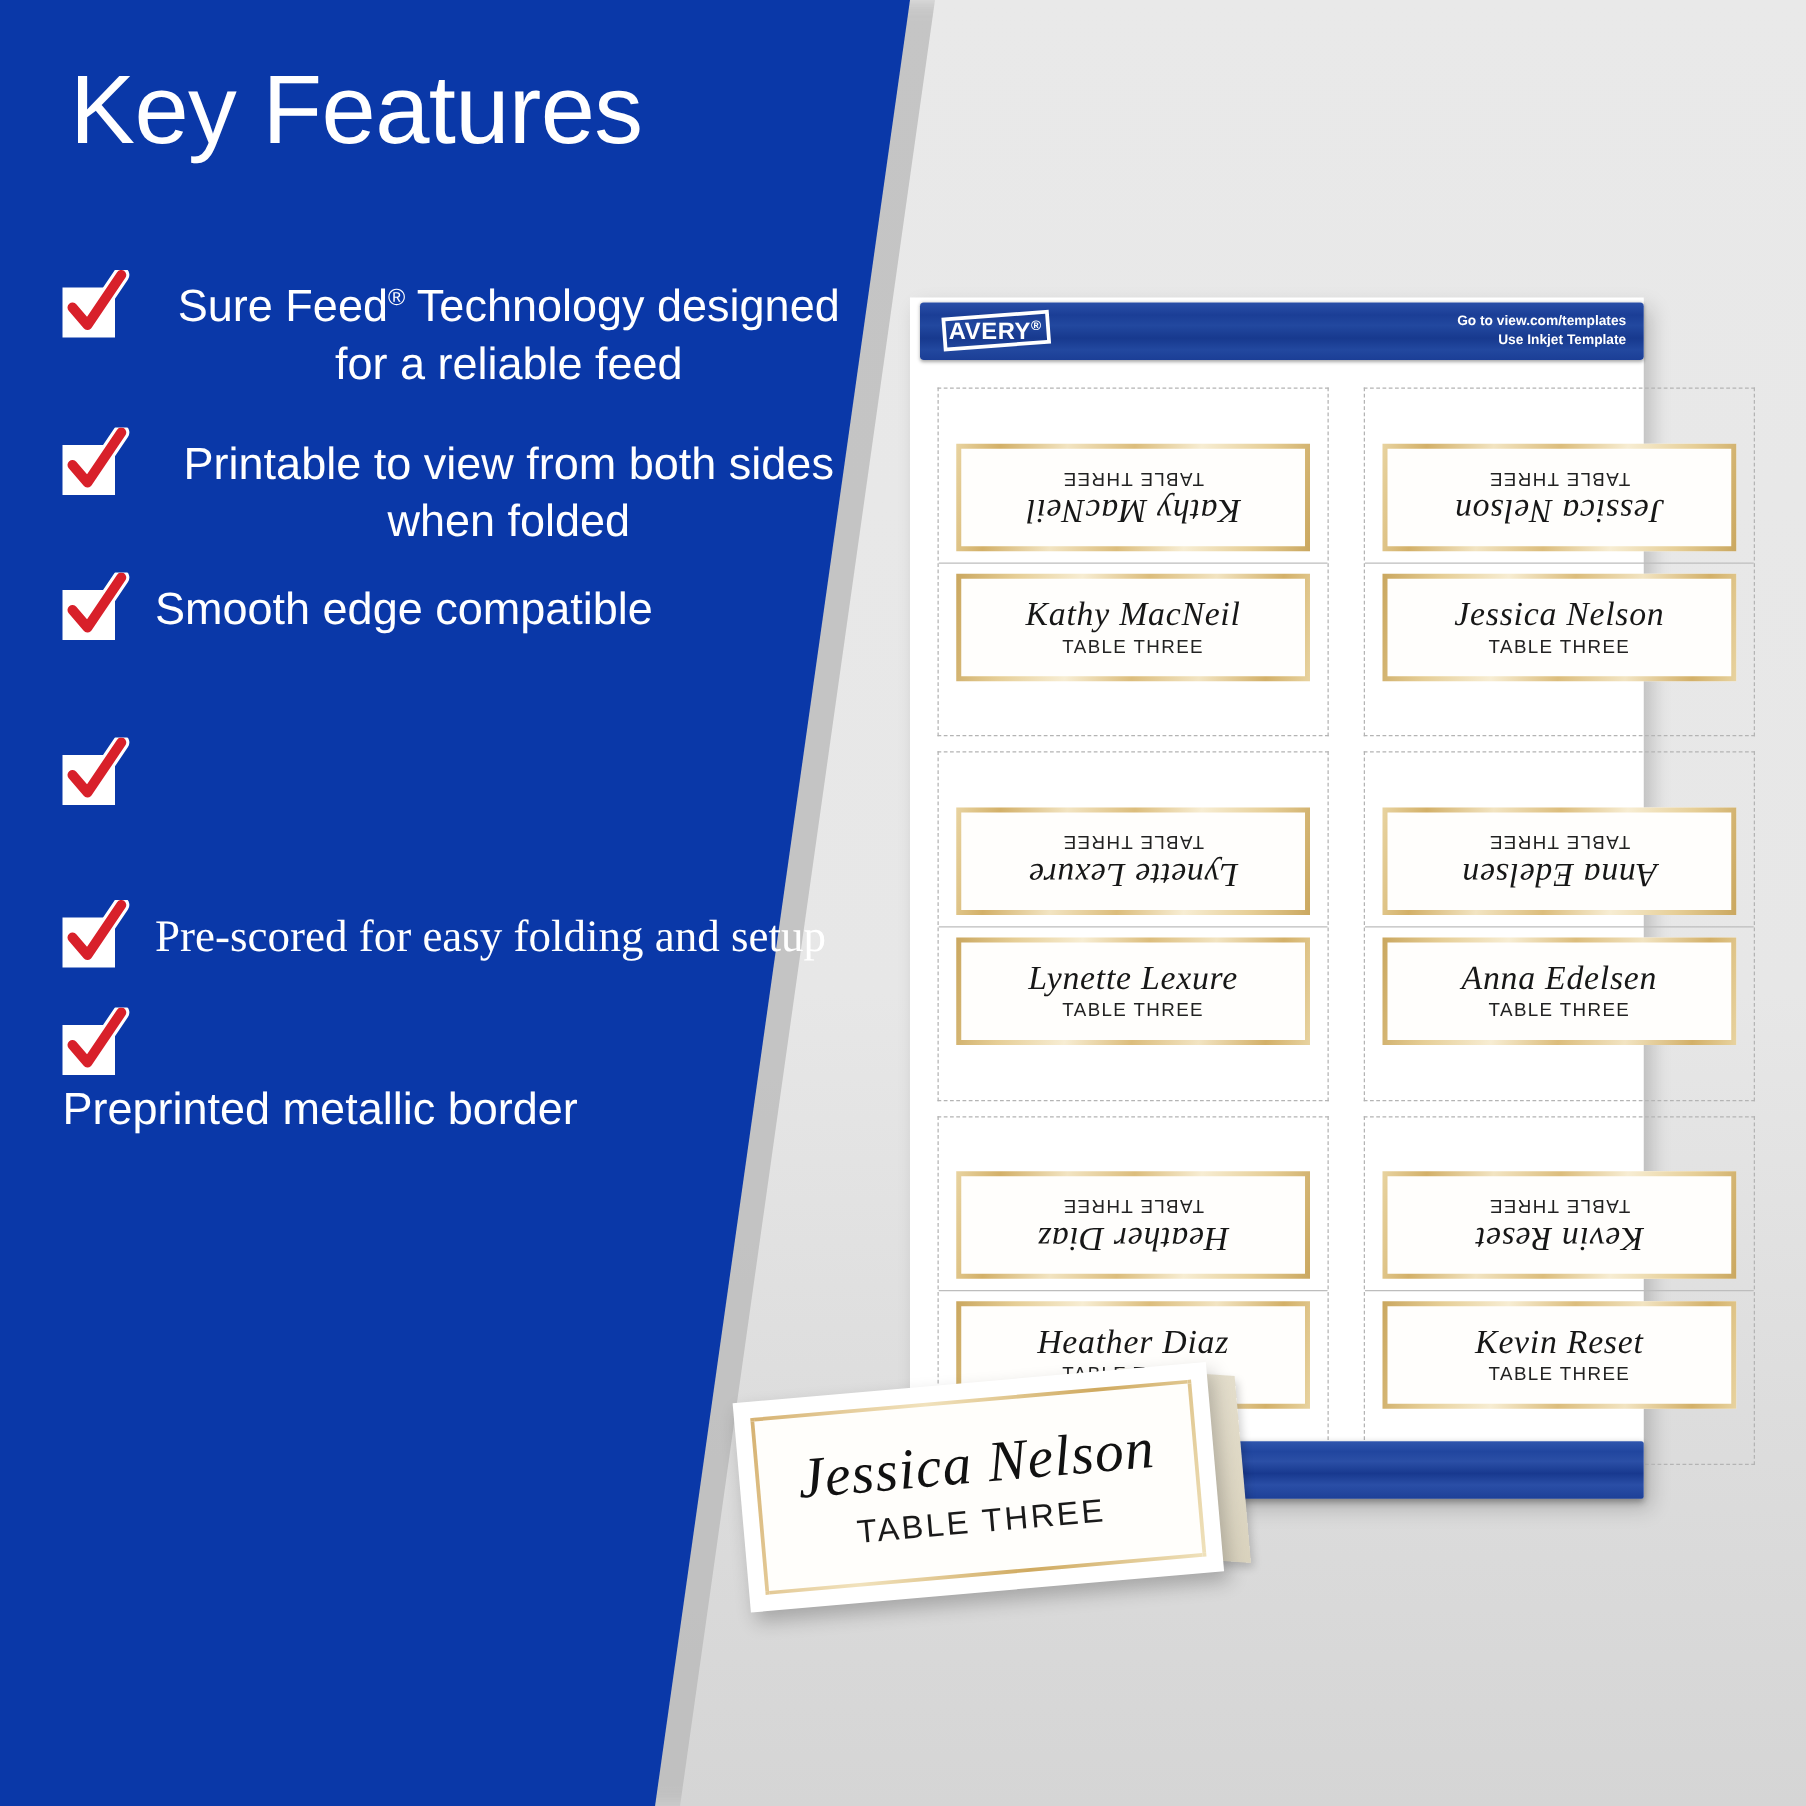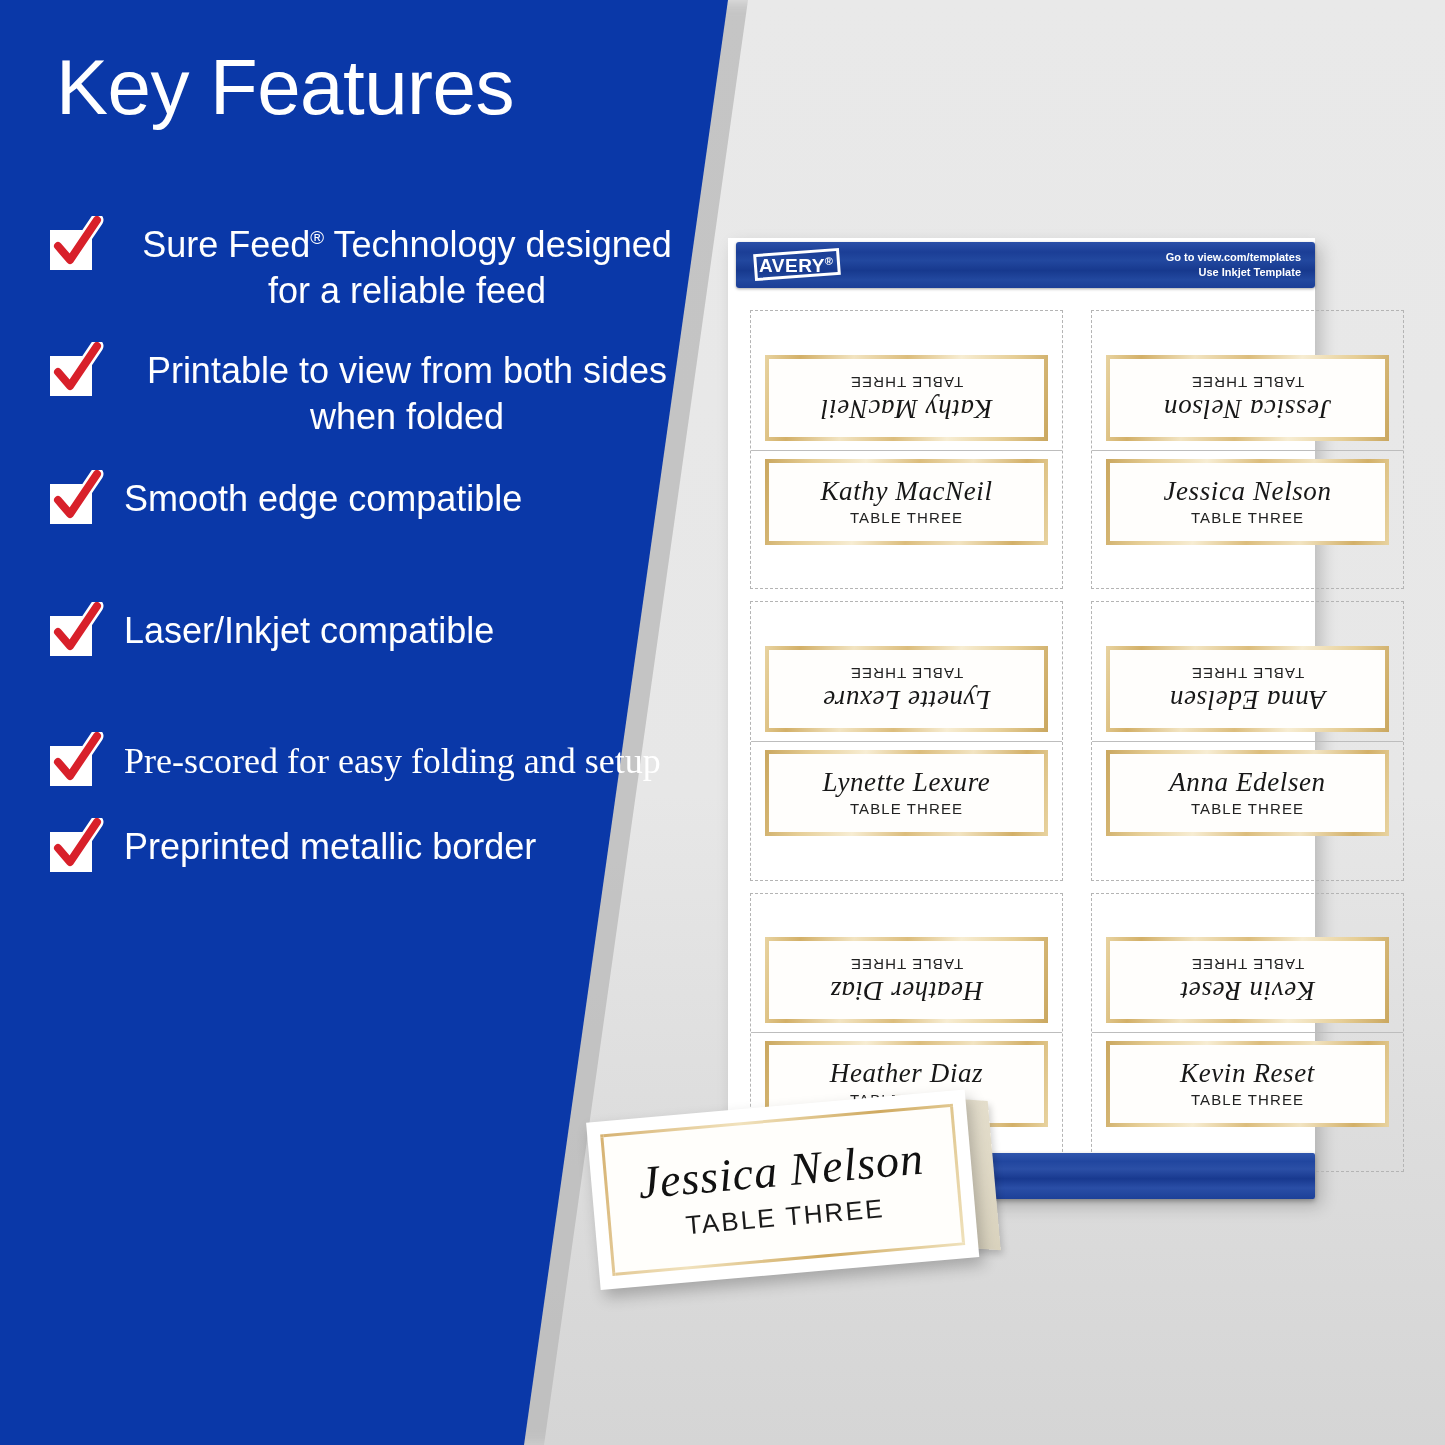--- a/index.html
+++ b/index.html
@@ -69,25 +69,25 @@
     color:#ffffff;
     font-size:36px;
     line-height:1.28;
     font-weight:400;
     padding-top:4px;
   }
   .feature .txt sup{font-size:.52em;vertical-align:super;line-height:0;}
 
   
   .f0{margin-bottom:30px;}
-  .f1{margin-bottom:32px;}
+  .f1{margin-bottom:20px;}
   .f2{margin-bottom:80px;}
   .f3{margin-bottom:78px;}
   .f4{margin-bottom:34px;font-family:Liberation Serif, serif;}
-  .f5{margin-bottom:0;}
+  .f5{margin-bottom:0;flex-direction:column;}
 
   
   .sheet-wrap{
     position:absolute;left:728px;top:238px;width:587px;height:960px;
     z-index:4;
   }
   .sheet{
     position:absolute;inset:0;
     background:#ffffff;
     box-shadow:6px 8px 16px rgba(0,0,0,.20);
@@ -282,21 +282,20 @@
     </div>
 
     <div class="feature f3">
       <span class="chk">
         <span class="box"></span>
         <svg width="56" height="58" viewBox="0 0 56 58">
           <path d="M10 30 L22 44 L49 4" fill="none" stroke="#ffffff" stroke-width="13" stroke-linecap="round" stroke-linejoin="round"></path>
           <path d="M10 30 L22 44 L49 4" fill="none" stroke="#d8202a" stroke-width="8" stroke-linecap="round" stroke-linejoin="round"></path>
         </svg>
       </span>
-      <span class="txt">Laser/Inkjet compatible</span>
     </div>
 
     <div class="feature f4">
       <span class="chk">
         <span class="box"></span>
         <svg width="56" height="58" viewBox="0 0 56 58">
           <path d="M10 30 L22 44 L49 4" fill="none" stroke="#ffffff" stroke-width="13" stroke-linecap="round" stroke-linejoin="round"></path>
           <path d="M10 30 L22 44 L49 4" fill="none" stroke="#d8202a" stroke-width="8" stroke-linecap="round" stroke-linejoin="round"></path>
         </svg>
       </span>

